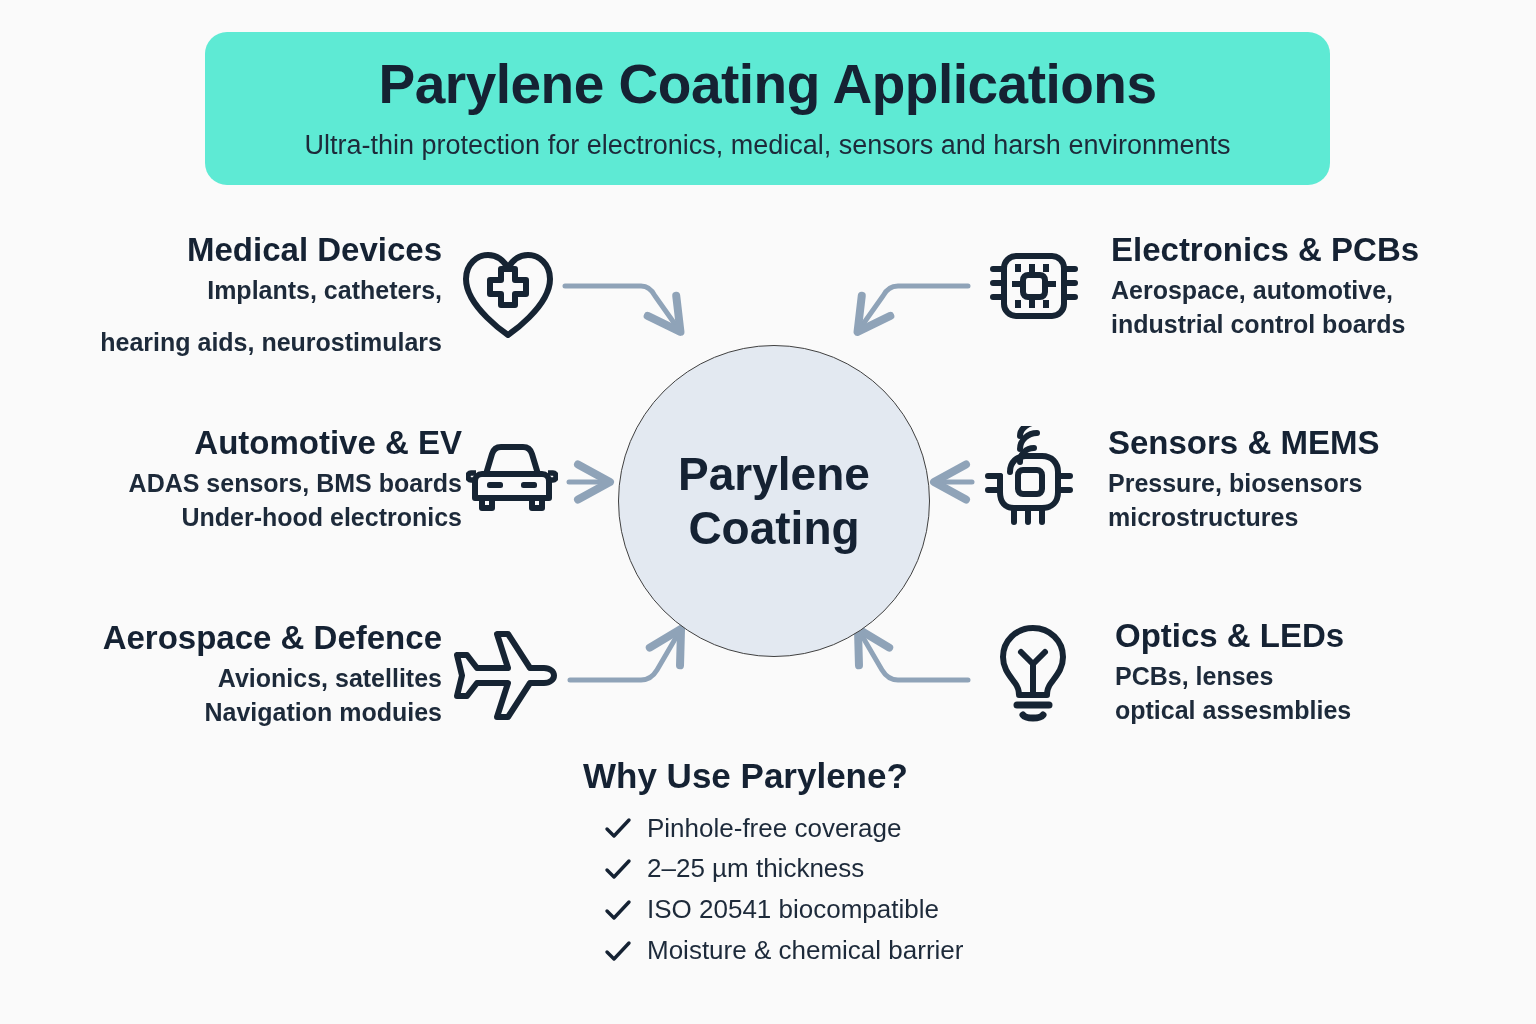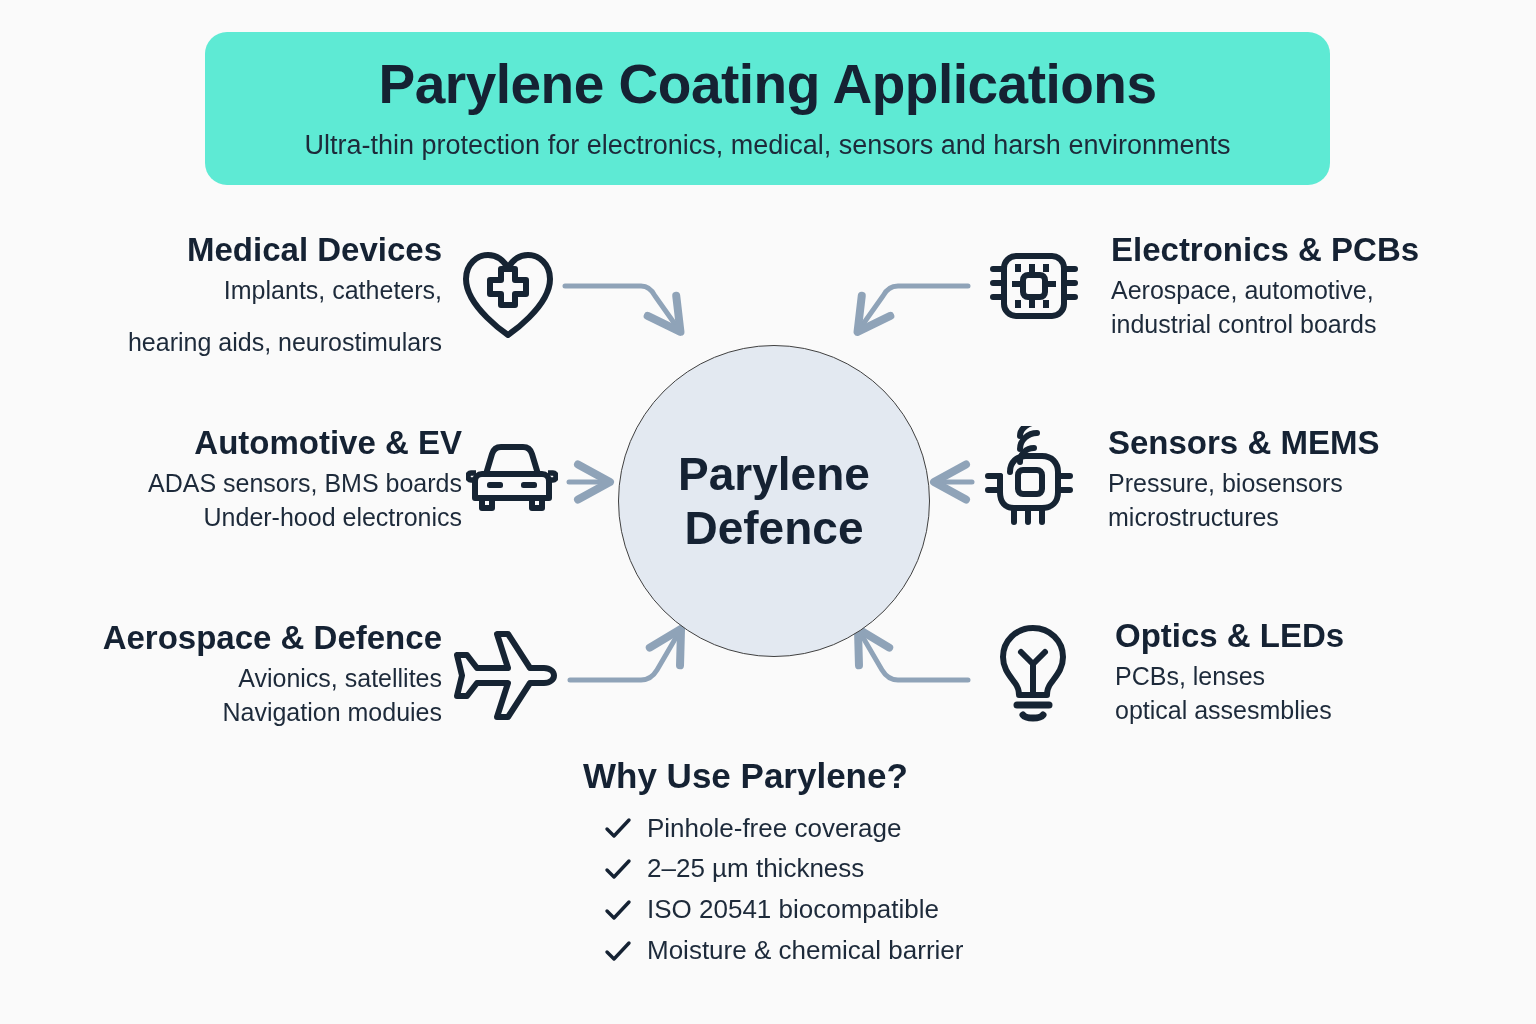--- a/index.html
+++ b/index.html
@@ -81,21 +81,21 @@
   .cat-text-right { text-align: left; }
   .cat-title {
     font-size: 33px;
     font-weight: bold;
     color: #152233;
     line-height: 1.12;
     white-space: nowrap;
   }
   .cat-desc {
     font-size: 25px;
-    font-weight: normal;
+    font-weight: bold;
     color: #1d2a3a;
     line-height: 1.30;
     margin-top: 5px;
     white-space: nowrap;
   }
   .cat-icon {
     flex: 0 0 auto;
     display: block;
   }
   .cat-left .cat-icon { margin-left: 16px; }
@@ -169,21 +169,21 @@
     <path d="M968,286 L898,286 Q888,286 883,296 L861,327" fill="none" stroke="#8fa3b8" stroke-width="5" stroke-linecap="round" marker-end="url(#ah)"></path>
 
     <path d="M972,482 L940,482" fill="none" stroke="#8fa3b8" stroke-width="5" stroke-linecap="round" marker-end="url(#ah)"></path>
 
     <path d="M968,680 L898,680 Q888,680 882,670 L861,634" fill="none" stroke="#8fa3b8" stroke-width="5" stroke-linecap="round" marker-end="url(#ah)"></path>
   </svg>
 
   <div id="hub">
     <div id="hub-label">
       <div>Parylene</div>
-      <div>Defence</div>
+      <div>Coating</div>
     </div>
   </div>
 
   <div class="cat cat-left" style="left:68px; top:232px; width:490px; justify-content:flex-end;">
     <div class="cat-text-left">
       <div class="cat-title">Medical Devices</div>
       <div class="cat-desc">Implants, catheters,</div>
       <div class="cat-desc" style="margin-top:20px">hearing aids, neurostimulars</div>
     </div>
     <svg class="cat-icon" width="100" height="96" viewBox="0 0 100 96">

